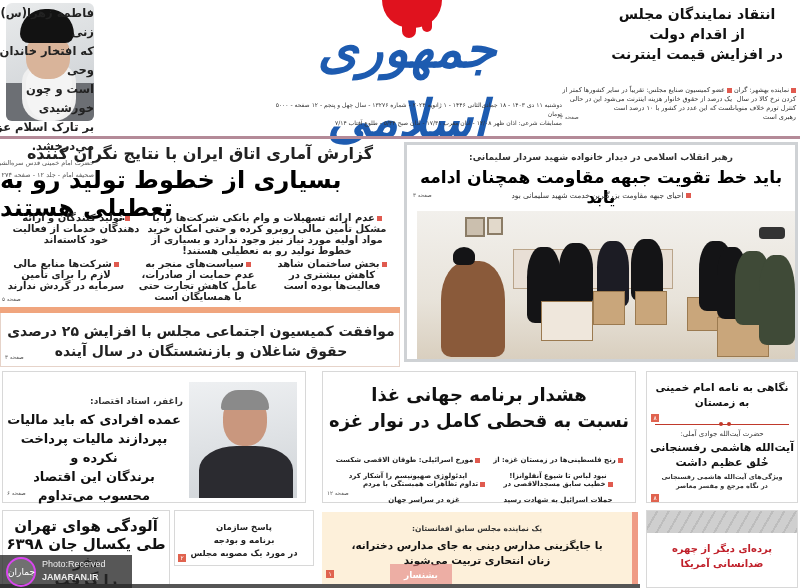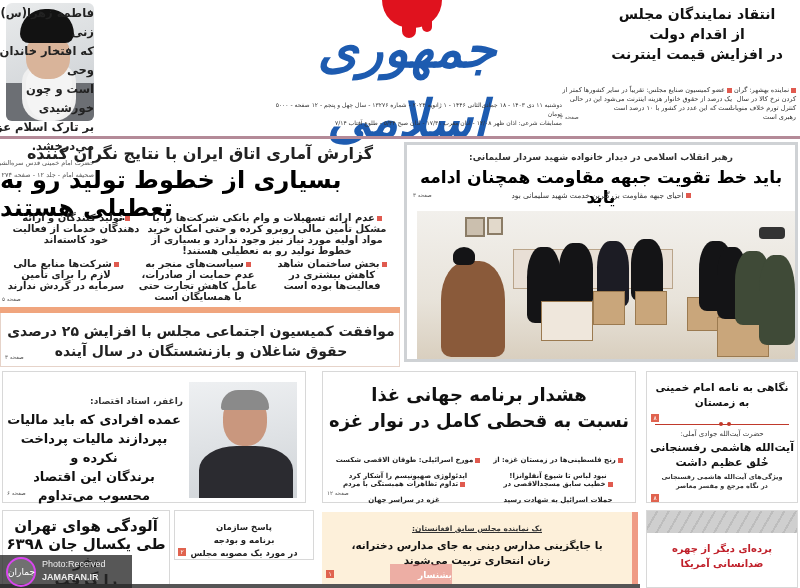--- a/index.html
+++ b/index.html
@@ -82,26 +82,26 @@
   #khom .dot1, #khom .dot2 { position:absolute; top:50px; width:4px; height:4px; border-radius:50%; background:#c0392b; }
   #khom .dot1 { left:72px; } #khom .dot2 { left:80px; }
   #khom .kicker { position:absolute; left:0; top:58px; width:100%; text-align:center; font-size: 7px; color:#333; }
   #khom .h2 { position:absolute; left:0; top:68px; width:100%; text-align:center; font-size: 11px; font-weight: bold; line-height: 15px; color:#111; }
   #khom .sub { position:absolute; left:0; top:101px; width:100%; text-align:center; font-size: 6.5px; line-height: 9px; color:#333; font-weight: bold; }
   .num-badge { position:absolute; width:8px; height:8px; background:#e0634f; color:#fff; font-size:6px; line-height:8px; text-align:center; direction:ltr; }
 
   
   #air { left: 2px; top: 510px; width: 168px; height: 78px; border:1px solid #d8d8d8; background:#fff; }
   #air .h { position:absolute; left:0; top:6px; width:100%; text-align:center; font-size: 15px; font-weight: bold; line-height: 18px; color:#111; }
-  #budget { left: 174px; top: 510px; width: 140px; height: 50px; border:1px solid #d8d8d8; background:#fff; }
+  #budget { left: 174px; top: 510px; width: 140px; height: 56px; border:1px solid #d8d8d8; background:#fff; }
   #budget .h { position:absolute; left:0; top:10px; width:100%; text-align:center; font-size: 8.5px; font-weight: bold; line-height: 13px; color:#222; }
   #afghan { left: 322px; top: 512px; width: 316px; height: 72px; background: #fdf0da; border-right: 6px solid #ef9b85; }
-  #afghan .kicker { position:absolute; left:0; top:12px; width:100%; text-align:center; font-size: 7.5px; font-weight: bold; color:#333;text-decoration:underline; }
+  #afghan .kicker { position:absolute; left:0; top:12px; width:100%; text-align:center; font-size: 7.5px; font-weight: bold; color:#333; }
   #afghan .h { position:absolute; left:0; top:26px; width:100%; text-align:center; font-size: 10.5px; font-weight: bold; line-height: 15px; color:#111; }
-  #afghan .stamp { position:absolute; left:68px; top:52px; width:62px; height:22px; background: rgba(224,120,120,0.55); color:#fff; font-size:9px; font-weight:bold; line-height:22px; }
+  #afghan .stamp { position:absolute; left:68px; top:52px; width:62px; height:22px; background: rgba(224,120,120,0.55); color:#fff; font-size:9px; font-weight:bold; text-align:center; line-height:22px; }
   #america { left: 646px; top: 510px; width: 152px; height: 78px; border:1px solid #d8d8d8; background:#fff; }
   #america .pattern { position:absolute; left:0; top:0; width:100%; height:22px; background: repeating-linear-gradient(120deg,#cfcfcf 0 8px,#bdbdbd 8px 10px); }
   #america .h { position:absolute; left:0; top:30px; width:100%; text-align:center; font-size: 10px; font-weight: bold; line-height: 15px; color:#c0202a; }
 
   #watermark { left: 0; top: 555px; width: 132px; height: 33px; background: rgba(40,40,40,0.78); direction:ltr; }
   #watermark .wm-logo { position:absolute; left:6px; top:2px; width:30px; height:30px; border-radius:50%; border:2px solid #d946ef; background: rgba(255,255,255,0.15); color:#fff; font-size:9px; line-height:26px; text-align:center; }
   #watermark .wm-line1 { position:absolute; left:42px; top:4px; font-size:9px; color:#eee; font-family:"Liberation Sans", sans-serif; }
   #watermark .wm-line2 { position:absolute; left:42px; top:17px; font-size:9px; color:#eee; font-weight:bold; font-family:"Liberation Sans", sans-serif; }
 
   #bottom-rule { left: 0; top: 584px; width: 640px; height: 4px; background: #555; }
@@ -235,21 +235,21 @@
 </div>
 
 <div id="gaza" class="abs">
   <div class="headline">
     <div>هشدار برنامه جهانی غذا</div>
     <div>نسبت به قحطی کامل در نوار غزه</div>
   </div>
   <div class="item" style="right:12px; top:80px; width:130px;"><span class="bullet"></span><span>رنج فلسطینی‌ها در زمستان غزه: از نبود لباس تا شیوع آنفلوانزا!</span></div>
   <div class="item" style="left:10px; top:80px; width:150px;"><span class="bullet"></span><span>مورخ اسرائیلی: طوفان الاقصی شکست ایدئولوژی صهیونیسم را آشکار کرد</span></div>
   <div class="item" style="right:12px; top:104px; width:130px;"><span class="bullet"></span><span>خطیب سابق مسجدالاقصی در حملات اسرائیل به شهادت رسید</span></div>
-  <div class="item" style="left:16px; top:104px; width:130px;text-align:center;"><span class="bullet"></span><span>تداوم تظاهرات همبستگی با مردم غزه در سراسر جهان</span></div>
+  <div class="item" style="left:36px; top:104px; width:130px;text-align:center;"><span class="bullet"></span><span>تداوم تظاهرات همبستگی با مردم غزه در سراسر جهان</span></div>
   <div class="page-ref pref">صفحه ۱۲</div>
 </div>
 
 <div id="khom" class="abs">
   <div class="h1">
     <div>نگاهی به نامه امام خمینی</div>
     <div>به زمستان</div>
   </div>
   <div class="num-badge" style="left:4px; top:42px;">۸</div>
   <div class="divider"></div>

